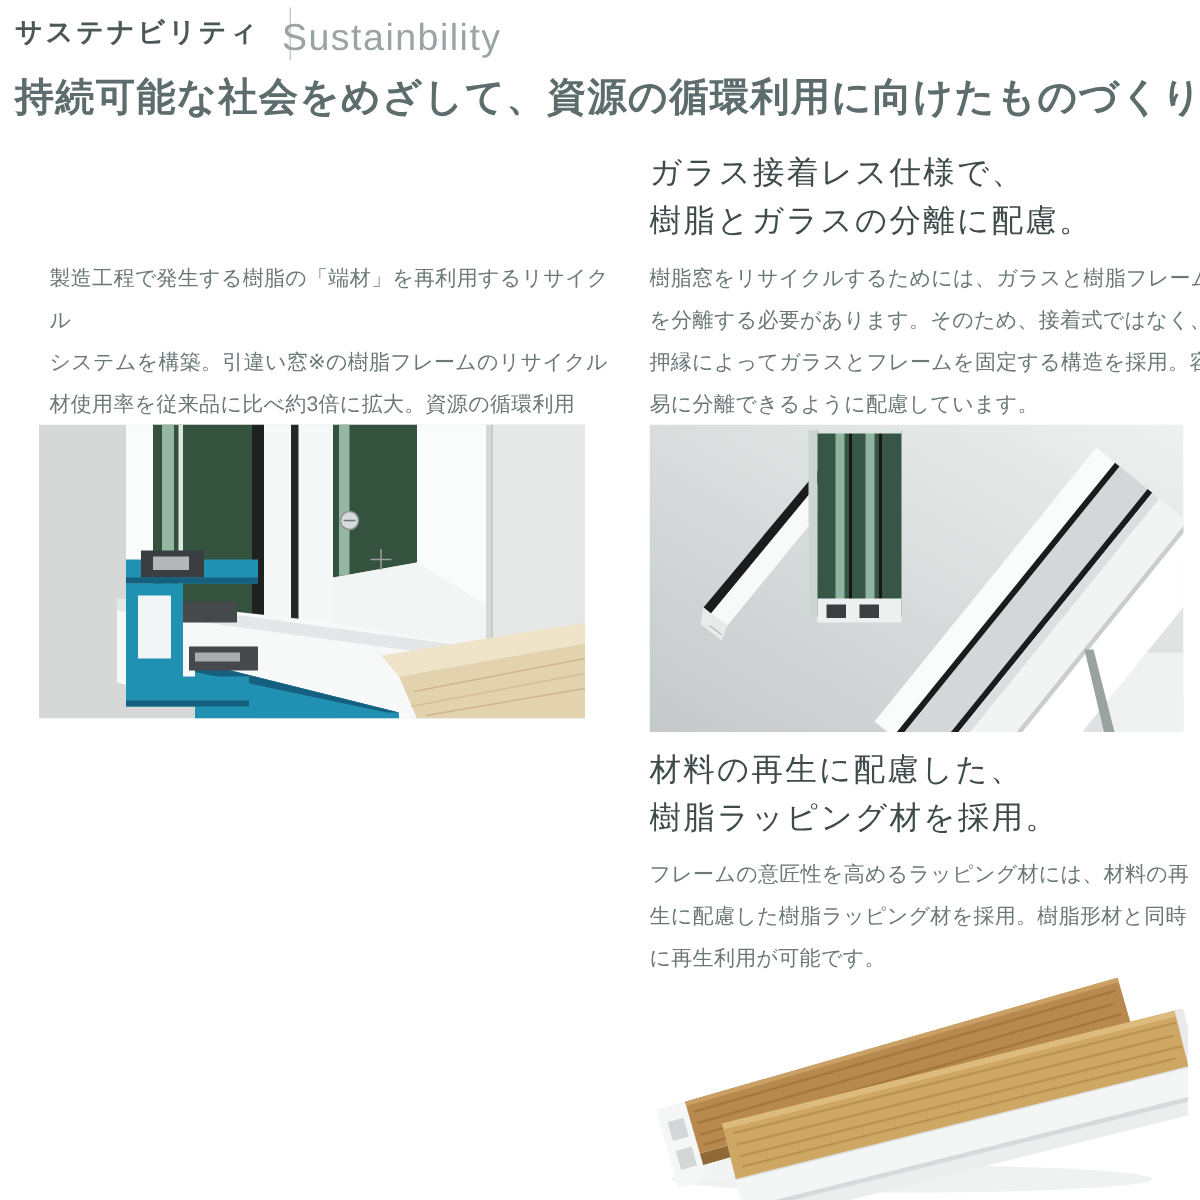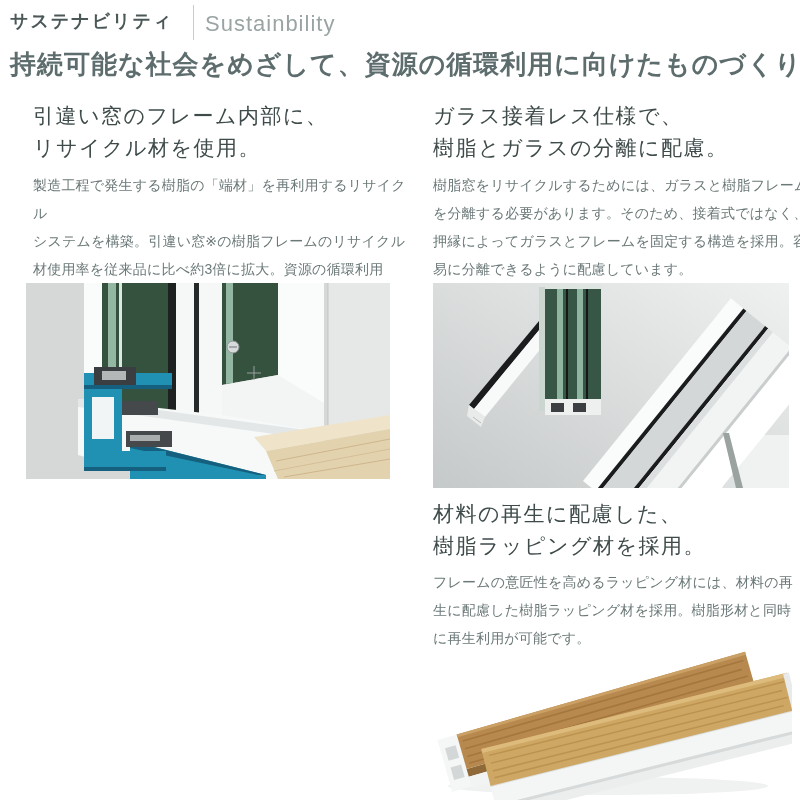--- a/index.html
+++ b/index.html
@@ -2,21 +2,21 @@
 <html><head>
 <meta charset="utf-8">
 <style>
   html,body { margin:0; padding:0; background:#ffffff; }
   body { font-family:"Liberation Sans","DejaVu Sans",sans-serif; }
   .page { position:relative; width:800px; height:800px; background:#fff; overflow:hidden; }
 
   .hdr-jp { position:absolute; left:10px; top:9px; font-size:18px; font-weight:bold;
             color:#4c5858; letter-spacing:2px; white-space:nowrap; }
   .hdr-divider { position:absolute; left:193px; top:5px; width:1px; height:35px; background:#c6cccc; }
-  .hdr-en { position:absolute; left:205px; top:11px; font-size:22px; color:#9aa4a4;
+  .hdr-en { position:absolute; left:188px; top:11px; font-size:25px; color:#9aa4a4;
             letter-spacing:1px; white-space:nowrap; }
 
   .headline { position:absolute; left:10px; top:47px; font-size:26px; font-weight:bold;
               color:#5d6c6c; letter-spacing:1px; white-space:nowrap; }
 
   .h2 { position:absolute; font-size:21px; font-weight:400; color:#3f4b4b;
         line-height:32px; letter-spacing:1.5px; white-space:pre-line; width:376px; }
   .body { position:absolute; font-size:14px; color:#6b7878; line-height:28px;
           white-space:pre-line; width:378px; letter-spacing:0.2px; }
   .note { font-size:10px; letter-spacing:0; color:#7d8888; }
@@ -28,22 +28,20 @@
 <body>
 
 <div class="page">
 
   <div class="hdr-jp">サステナビリティ</div>
   <div class="hdr-divider"></div>
   <div class="hdr-en">Sustainbility</div>
 
   <div class="headline">持続可能な社会をめざして、資源の循環利用に向けたものづくり</div>
 
-  <div class="h2" style="left:33px; top:100px;">引違い窓のフレーム内部に、
-リサイクル材を使用。</div>
 
   <p class="body" style="left:33px; top:171px; margin:0;"><span>製造工程で発生する樹脂の「端材」を再利用するリサイクル
 システムを構築。引違い窓※の樹脂フレームのリサイクル
 材使用率を従来品に比べ約3倍に拡大。資源の循環利用
 を進めています。</span> <span class="note">※S仕様の場合。</span></p>
 
   <svg class="img" style="left:26px; top:283px;" width="364" height="196" viewBox="0 0 364 196">
     <rect width="364" height="196" fill="#d6d8d8"></rect>
     <rect x="302" width="62" height="196" fill="#e6e8e8"></rect>
     <line x1="302" y1="0" x2="302" y2="150" stroke="#c2c5c5"></line>

